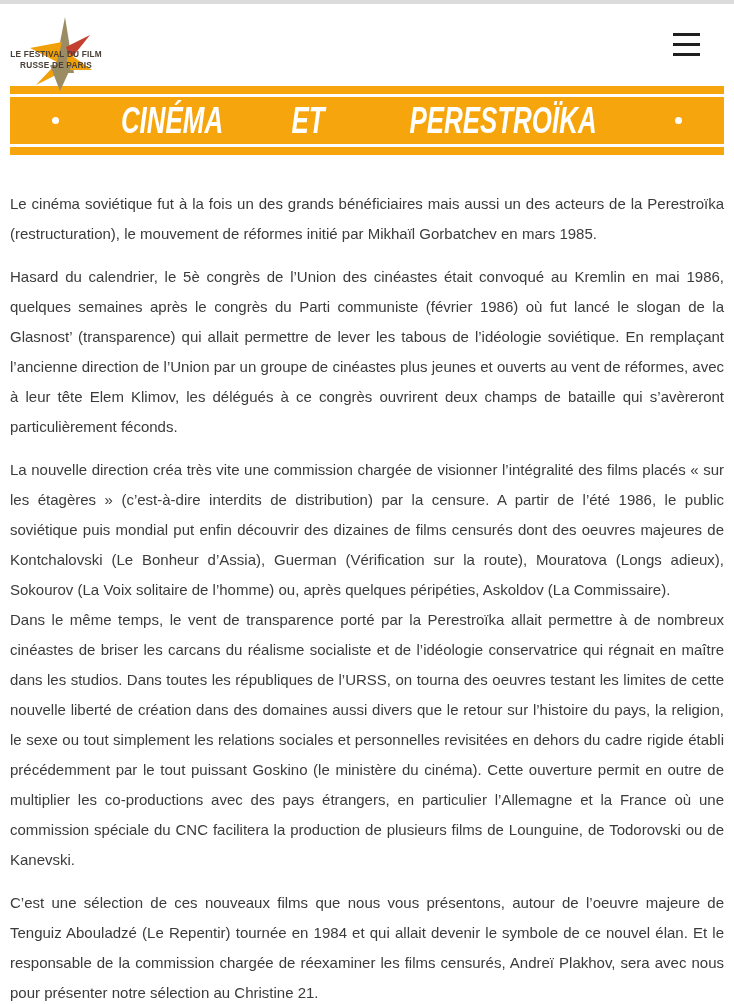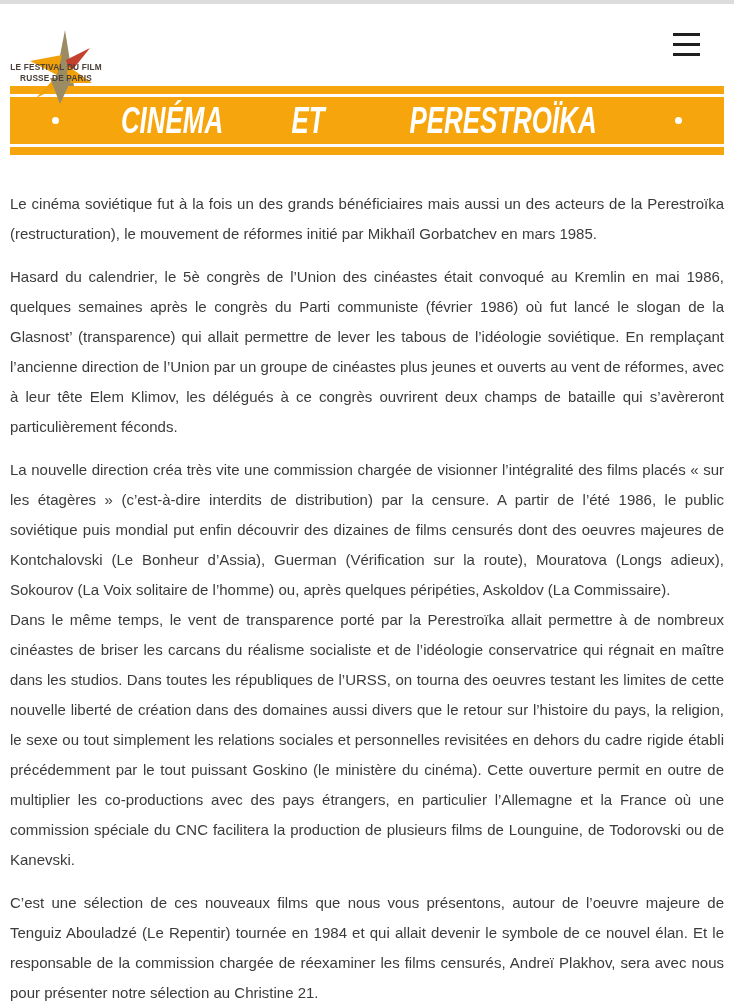--- a/index.html
+++ b/index.html
@@ -19,21 +19,21 @@
     width: 100%;
   }
   
   .site-header {
     position: relative;
     height: 82px;
   }
   .logo {
     position: absolute;
     left: 10px;
-    top: 24px;
+    top: 11px;
     width: 110px;
     height: 78px;
     cursor: pointer;
   }
   .logo svg { position: absolute; left: 0; top: 0; }
   .logo-text {
     position: absolute;
     left: 0;
     top: 34px;
     width: 100px;

